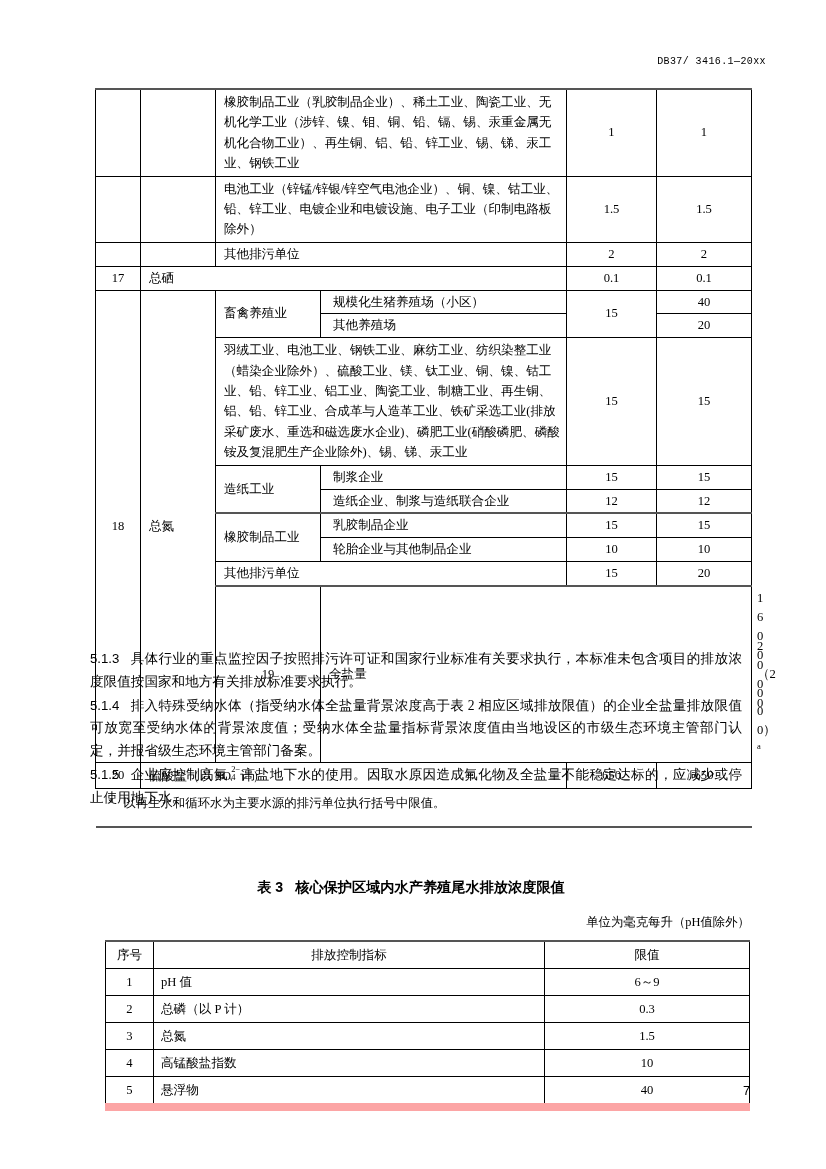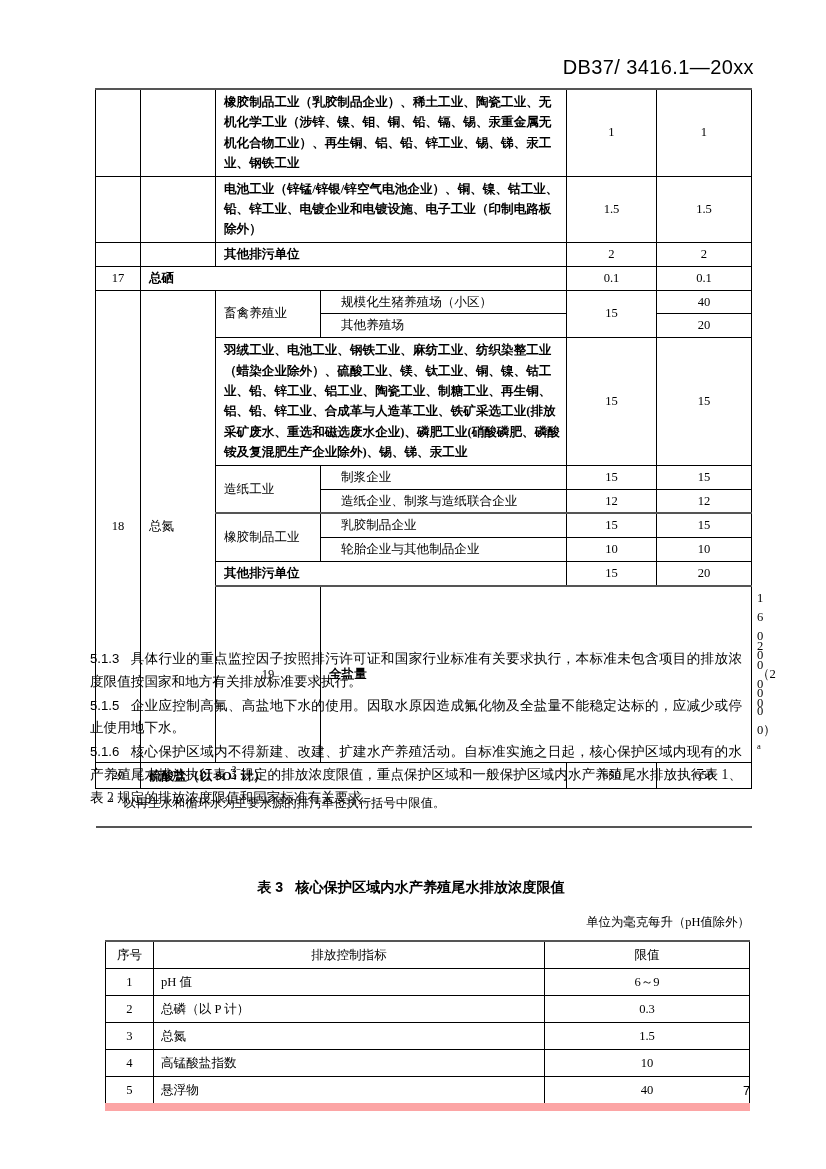--- a/index.html
+++ b/index.html
@@ -19,23 +19,23 @@
     position: relative;
     width: 826px;
     height: 1169px;
     box-sizing: border-box;
   }
 
   
   .header {
     position: absolute;
     top: 56px;
-    right: 72px;
-    font-family: Liberation Sans, sans-serif;
-    font-size: 20px;
+    right: 60px;
+    font-family: Liberation Mono, monospace;
+    font-size: 10px;
     letter-spacing: 0.4px;
     white-space: nowrap;
   }
 
   
   table {
     border-collapse: collapse;
     table-layout: fixed;
     font-size: 12.6px;
     line-height: 1.5;
@@ -58,22 +58,22 @@
   .tbl2 {
     width: 656px;
     border-top: 2px solid #555;
   }
   .tbl2 td {
     border-color: #000;
   }
   .tbl2 .c-no      { width: 45px;  text-align: center; }
   .tbl2 .c-item    { width: 75px;  text-align: left; padding-left: 8px; }
   .tbl2 .c-cat     { width: 105px; text-align: left; padding-left: 8px; }
-  .tbl2 .c-sub     { width: 245px; text-align: left; padding-left: 20px; }
-  .tbl2 .c-catfull { text-align: left; padding-left: 8px; font-weight: bold; }
+  .tbl2 .c-sub     { width: 245px; text-align: left; padding-left: 12px; }
+  .tbl2 .c-catfull { text-align: left; padding-left: 8px; }
   .tbl2 .c-v1      { width: 90px;  text-align: center; }
   .tbl2 .c-v2      { width: 95px;  text-align: center; }
   .tbl2 .tall      { line-height: 1.62; }
   .thicktop { border-top: 2px solid #555 !important; }
   .note-row td {
     border: none;
     border-bottom: 2px solid #555;
     border-top: 1px solid #000;
     text-align: left;
     padding: 4px 4px 13px 14px;
@@ -280,22 +280,22 @@
 
         <tr class="note-row">
           <td colspan="6"><span class="note-mark">a</span><span>以再生水和循环水为主要水源的排污单位执行括号中限值。</span></td>
         </tr>
       </tbody>
     </table>
   </div>
 
   <div class="body-text">
     <p><span class="cl-num">5.1.3</span><span>具体行业的重点监控因子按照排污许可证和国家行业标准有关要求执行，本标准未包含项目的排放浓度限值按国家和地方有关排放标准要求执行。</span></p>
+    <p><span class="cl-num">5.1.4</span><span>排入特殊受纳水体（指受纳水体全盐量背景浓度高于表 2 相应区域排放限值）的企业全盐量排放限值可放宽至受纳水体的背景浓度值；受纳水体全盐量指标背景浓度值由当地设区的市级生态环境主管部门认定，并报省级生态环境主管部门备案。</span></p>
     <p><span class="cl-num">5.1.5</span><span>企业应控制高氟、高盐地下水的使用。因取水原因造成氟化物及全盐量不能稳定达标的，应减少或停止使用地下水。</span></p>
-    <p><span class="cl-num">5.1.6</span><span>核心保护区域内不得新建、改建、扩建水产养殖活动。自标准实施之日起，核心保护区域内现有的水产养殖尾水排放执行表 3 规定的排放浓度限值，重点保护区域和一般保护区域内水产养殖尾水排放执行表 1、表 2 规定的排放浓度限值和国家标准有关要求。</span></p>
   </div>
 
   <div class="tbl3-caption"><span>表 3</span><span class="gap"></span><span>核心保护区域内水产养殖尾水排放浓度限值</span></div>
   <div class="tbl3-unit">单位为毫克每升（pH值除外）</div>
 
   <div class="tbl3-wrap">
     <table class="tbl3">
       <colgroup>
           <col style="width:48px">
           <col>

